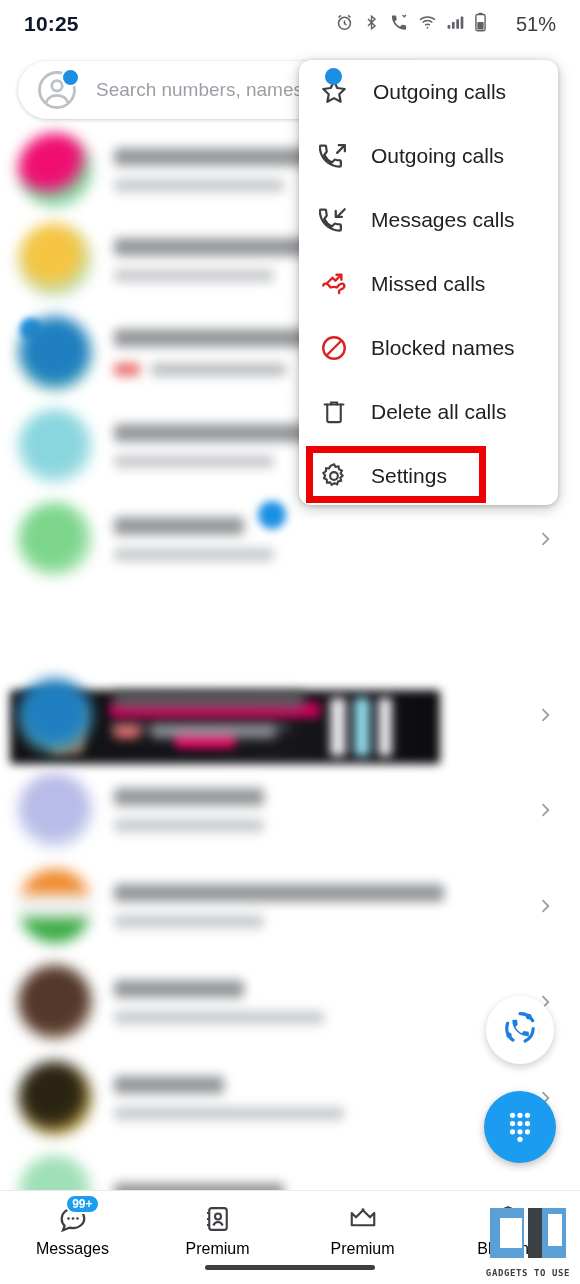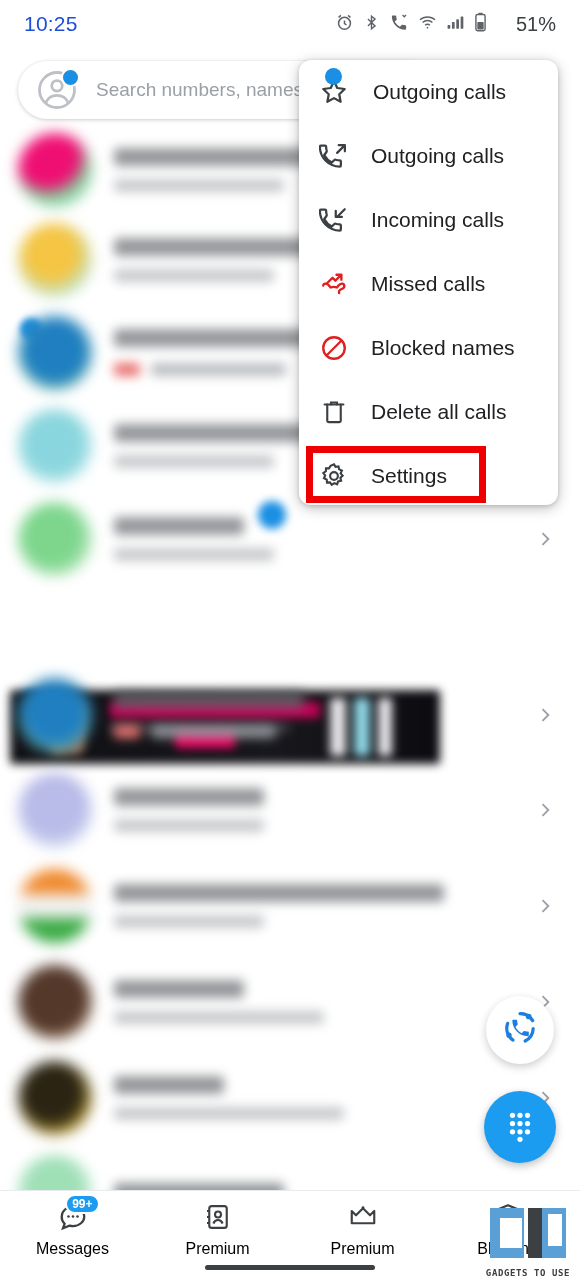--- a/index.html
+++ b/index.html
@@ -13,21 +13,21 @@
     position:relative; width:580px; height:1284px;
     background:#ffffff; overflow:hidden;
   }
 
   
   #statusbar {
     position:absolute; left:0; top:0; width:580px; height:48px;
     display:flex; align-items:center; justify-content:space-between;
     padding:0 24px; background:#fff;
   }
-  #clock { font-size:21px; color:#1d4ed8; letter-spacing:.2px; }
+  #clock { font-size:21px; color:#0f172a; letter-spacing:.2px;font-weight:bold; }
   #sysicons { display:flex; align-items:center; gap:9px; }
   #sysicons .ic { display:block; }
   #batterytxt { font-size:20px; color:#3c4043; margin-left:20px; }
 
   
   #searchbar {
     position:absolute; left:18px; top:61px; width:420px; height:58px;
     background:#fff; border-radius:30px;
     box-shadow:0 1px 4px rgba(0,0,0,.18), 0 0 0 .5px rgba(0,0,0,.03);
     display:flex; align-items:center; padding-left:18px;
@@ -128,21 +128,21 @@
   
   #bottomnav {
     position:absolute; left:0; bottom:0; width:580px; height:94px;
     background:#fff; border-top:1px solid #e8eaed;
     display:flex; align-items:flex-start; z-index:45;
   }
   .navitem {
     flex:1; display:flex; flex-direction:column; align-items:center;
     padding-top:9px; position:relative;
   }
-  .navicon { height:34px; display:flex; align-items:center; justify-content:center;
+  .navicon { height:34px; display:flex; align-items:flex-end; justify-content:center;
              position:relative; }
   .navlabel { font-size:16px; color:#000000; margin-top:6px; }
   .navitem.active .navlabel { color:#1c9cf0; }
   .navbadge {
     position:absolute; right:-12px; top:-6px; background:#1c9cf0; color:#fff;
     font-size:12px; font-weight:bold; border-radius:11px; padding:2px 5px;
     border:2px solid #fff; line-height:1;
   }
   #homeindicator {
     position:absolute; left:50%; transform:translateX(-50%); bottom:14px;
@@ -402,21 +402,21 @@
       <span class="milabel">Outgoing calls</span>
     </div>
 
     <div class="mi">
       <span class="miicon">
         <svg width="30" height="30" viewBox="0 0 24 24" fill="none" stroke="#3c4043" stroke-width="1.8" stroke-linecap="round" stroke-linejoin="round">
           <path d="M4.2 11.2c1.3 2.6 3.5 4.7 6.1 6l2-2c.3-.3.7-.4 1-.2 1 .3 2.2.5 3.3.5.5 0 .9.4.9.9v3.1c0 .5-.4.9-.9.9-8.8 0-15.9-7.1-15.9-15.9 0-.5.4-.9.9-.9h3.2c.5 0 .9.4.9.9 0 1.2.2 2.3.5 3.3.1.3 0 .7-.2 1z"></path>
           <path d="M20.6 3.4l-6 6M13.4 4.6v4.9h4.9"></path>
         </svg>
       </span>
-      <span class="milabel">Incoming calls</span>
+      <span class="milabel">Messages calls</span>
     </div>
 
     <div class="mi">
       <span class="miicon">
         <svg width="30" height="30" viewBox="0 0 24 24" fill="none" stroke="#e02020" stroke-width="1.9" stroke-linecap="round" stroke-linejoin="round">
           <path d="M3.4 13.2c.2-1 1-1.6 1.9-1.5 1.1.1 2 .6 2.6 1.4l1.4 1.7c1.6-.6 3.4-.6 5 0l1.4-1.7c.6-.8 1.5-1.3 2.6-1.4.9-.1 1.7.5 1.9 1.5.2 1-.3 2-1.2 2.4l-2 1c-.7.4-1.1 1.1-1 1.9l.1.8"></path>
           <path d="M6.6 11.2l4.2-4.2 2.3 2.3 4.5-4.5M14 4.6h3.9v3.9"></path>
         </svg>
       </span>
       <span class="milabel">Missed calls</span>

